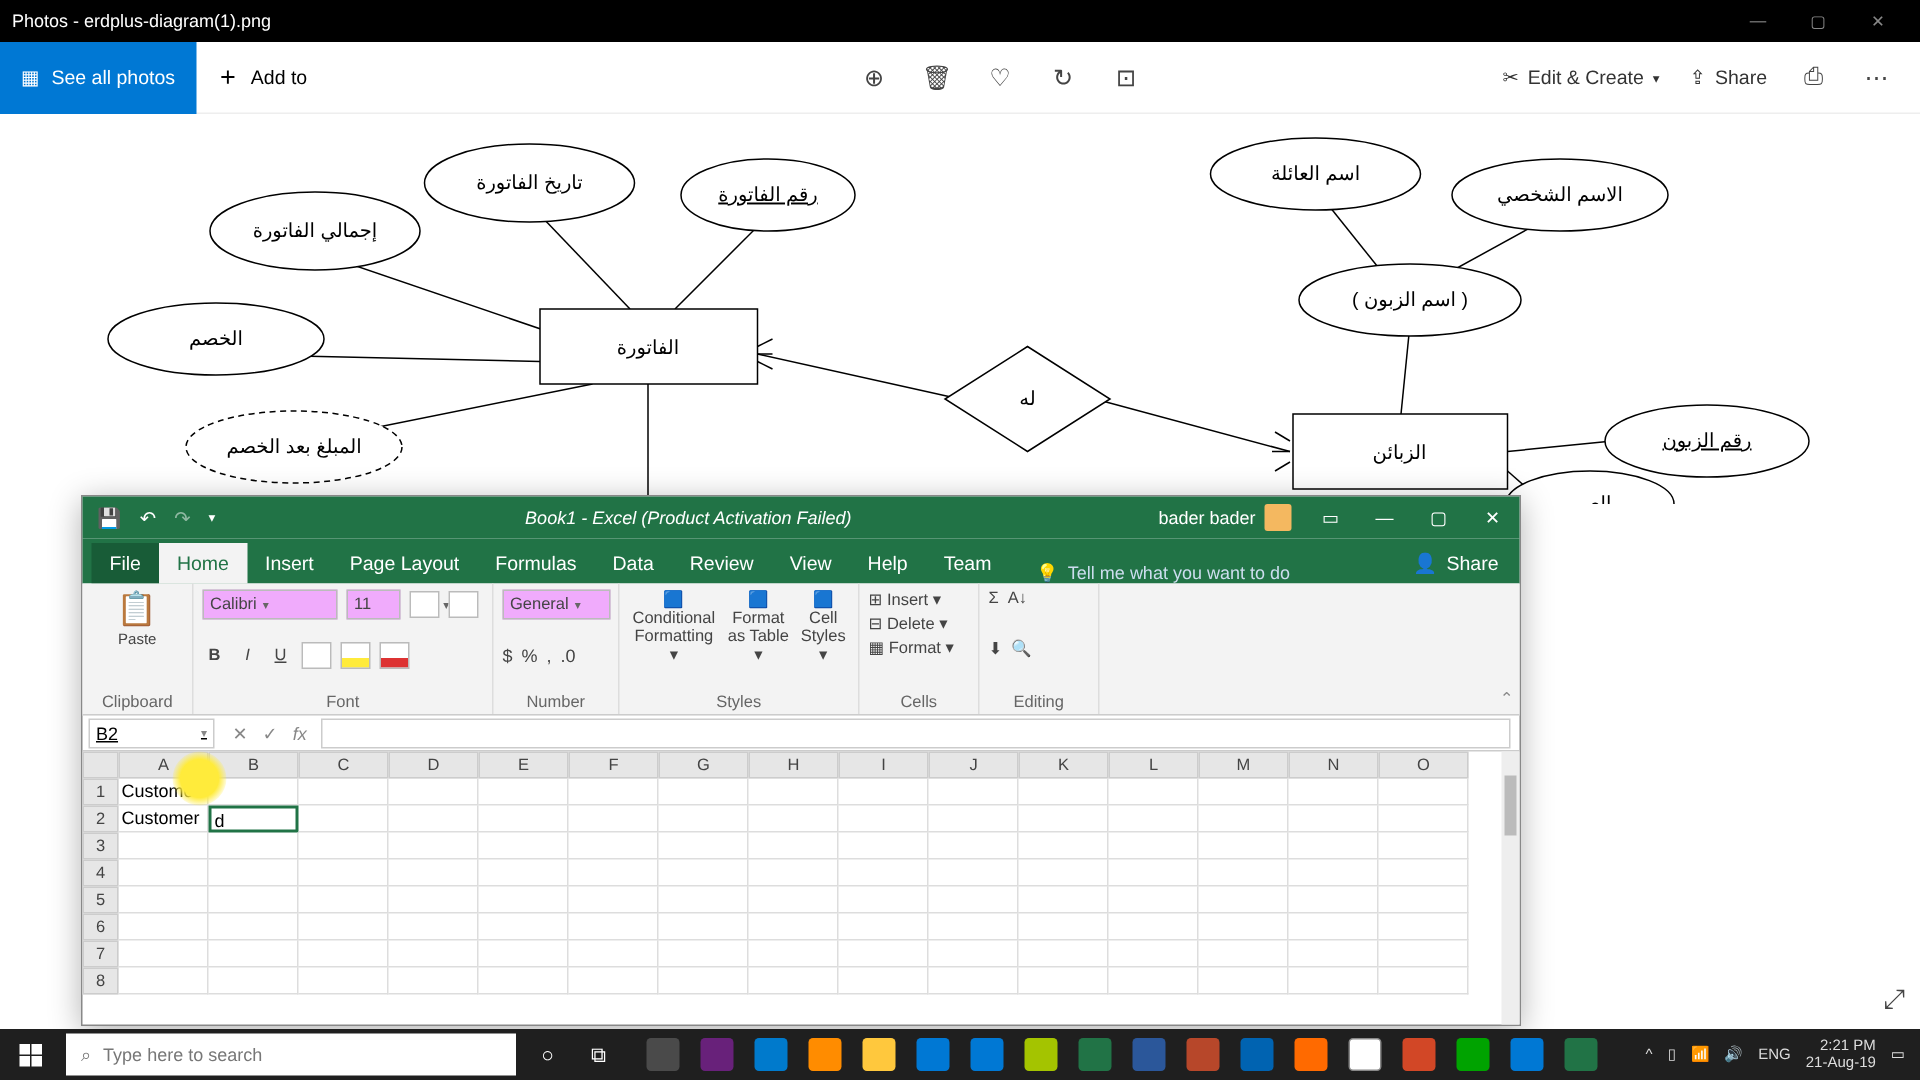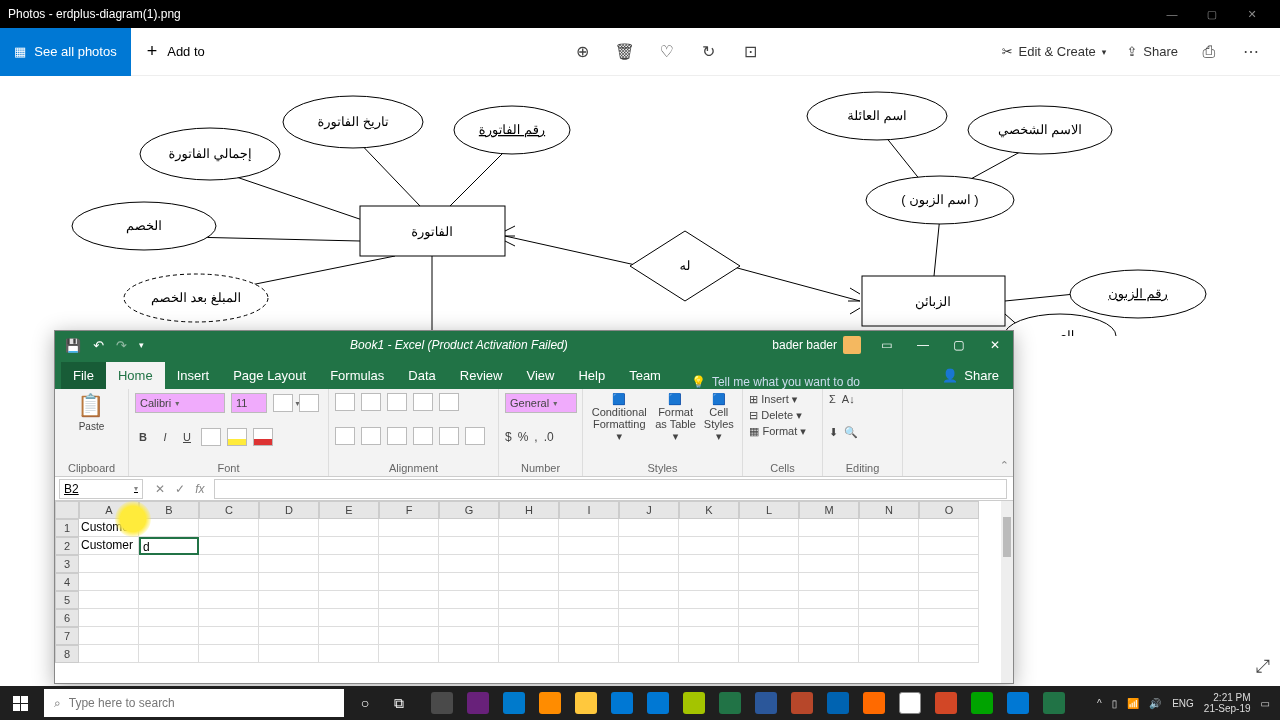--- a/index.html
+++ b/index.html
@@ -240,38 +240,20 @@
       <div class="row">
         <b style="width:16px;text-align:center;cursor:pointer;">B</b>
         <i style="width:16px;text-align:center;cursor:pointer;">I</i>
         <u style="width:16px;text-align:center;cursor:pointer;">U</u>
         <span class="ficon"></span>
         <span class="ficon" style="background:linear-gradient(#fff 60%,#ffeb3b 60%);"></span>
         <span class="ficon" style="background:linear-gradient(#fff 60%,#d33 60%);"></span>
       </div>
       <div class="label">Font</div>
     </div>
-    <div class="rgroup" style="width:170px;">
-      <div class="row">
-        <span class="ficon"></span>
-        <span class="ficon"></span>
-        <span class="ficon"></span>
-        <span class="ficon"></span>
-        <span class="ficon"></span>
-      </div>
-      <div class="row">
-        <span class="ficon"></span>
-        <span class="ficon"></span>
-        <span class="ficon"></span>
-        <span class="ficon"></span>
-        <span class="ficon"></span>
-        <span class="ficon"></span>
-      </div>
-      <div class="label">Alignment</div>
-    </div>
     <div class="rgroup" style="width:84px;">
       <div class="dropdown" style="width:72px;">
           <span>General</span>
           <span class="caret">▾</span>
         </div>
       <div class="row" style="font-size:12px;">
         <span>$</span>
         <span>%</span>
         <span>,</span>
         <span>.0</span>
@@ -569,17 +551,17 @@
       </div>
   </div>
   <div class="tray">
     <span>^</span>
     <span>▯</span>
     <span>📶</span>
     <span>🔊</span>
     <span>ENG</span>
     <div class="clock">
       <div>2:21 PM</div>
-      <div>21-Sep-19</div>
+      <div>21-Aug-19</div>
     </div>
     <span>▭</span>
   </div>
 </div>
 
 </body></html>

